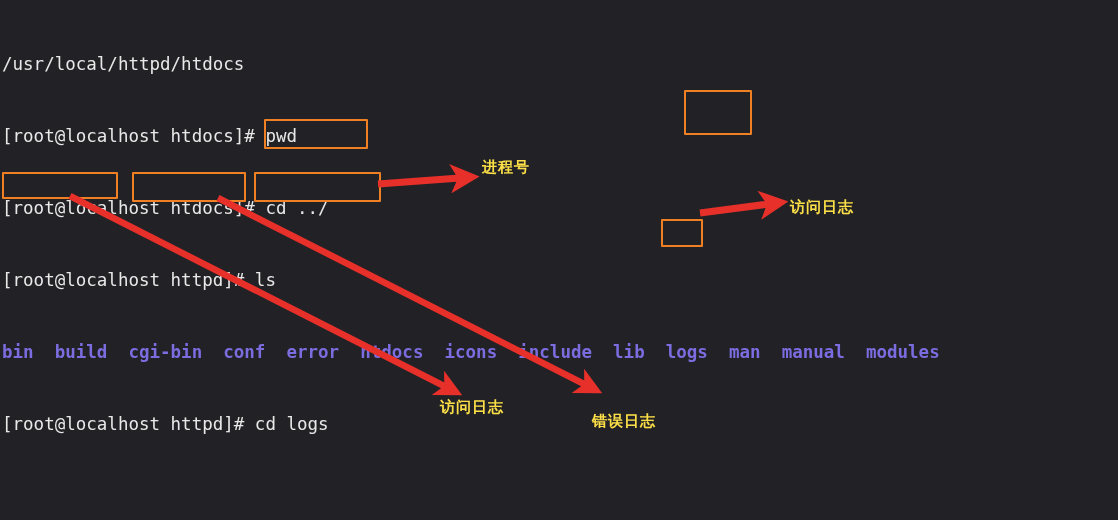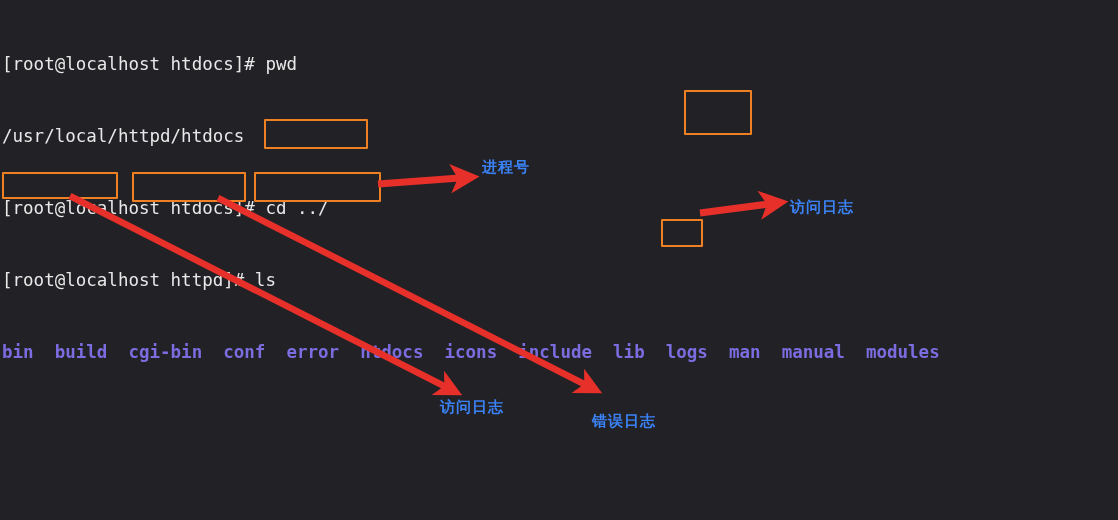--- a/index.html
+++ b/index.html
@@ -48,44 +48,45 @@
     pointer-events: none;
   }
   .box {
     position: absolute;
     border: 2.5px solid #ef8023;
     box-sizing: border-box;
     border-radius: 1px;
   }
   .cnlabel {
     position: absolute;
-    color: #3b82f6;
+    color: #fde047;
     font-family: "DejaVu Sans", "Liberation Sans", sans-serif;
     font-size: 15px;
     font-weight: 600;
     white-space: nowrap;
     letter-spacing: 1px;
   }
   svg.arrows {
     position: absolute;
     left: 0;
     top: 0;
   }
 </style>
 </head>
 <body>
 
 <div id="screen">
 
   <div id="term">
+    <div class="line">/usr/local/httpd/htdocs</div>
     <div class="line">[root@localhost htdocs]# pwd</div>
-    <div class="line">/usr/local/httpd/htdocs</div>
     <div class="line">[root@localhost htdocs]# cd ../</div>
     <div class="line">[root@localhost httpd]# ls</div>
     <div class="line dir">bin  build  cgi-bin  conf  error  htdocs  icons  include  lib  logs  man  manual  modules</div>
+    <div class="line">[root@localhost httpd]# cd logs</div>
     
     
     
     
     
     
     
     
     
     

